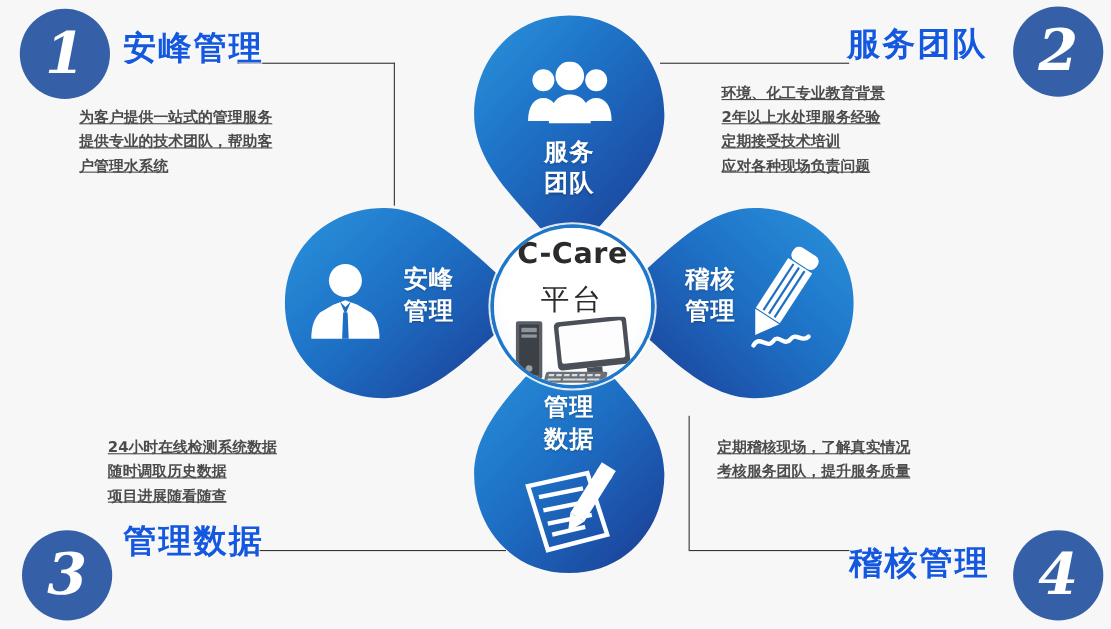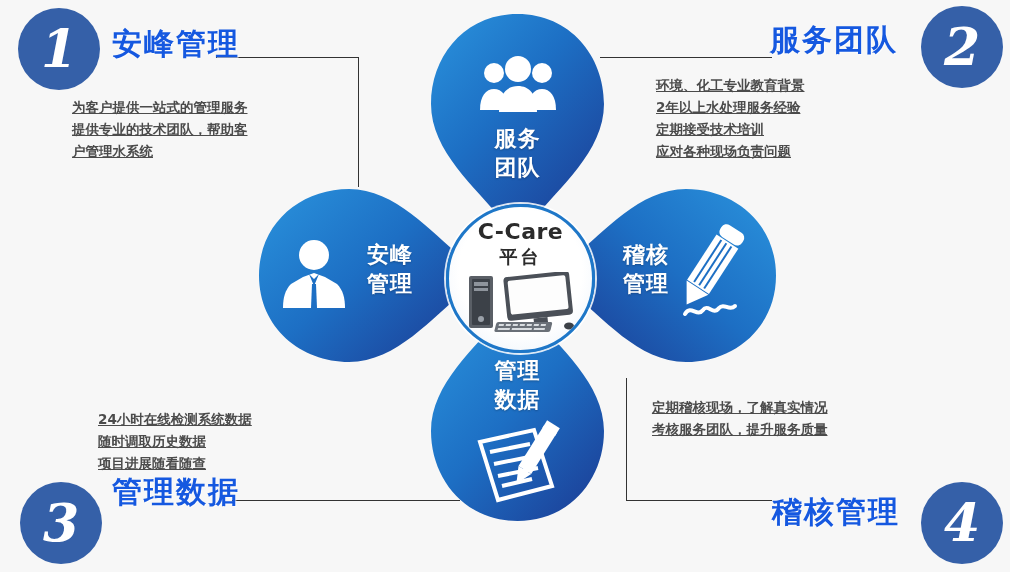--- a/index.html
+++ b/index.html
@@ -59,21 +59,21 @@
     position: absolute;
     color: #4b4b4b;
     font-size: 13.5px;
     line-height: 22px;
     white-space: nowrap;
     font-weight: 600;
     text-decoration: underline;
   }
   #body-1 { left: 72px;  top: 96px; }
   #body-2 { left: 656px; top: 74px; }
-  #body-3 { left: 98px;  top: 396px; margin-top: 12px; }
+  #body-3 { left: 98px;  top: 396px; }
   #body-4 { left: 652px; top: 396px; }
   .sec-body div { display: block; }
 
   
   .conn {
     position: absolute;
     background: #333333;
   }
   .conn.h { height: 1px; }
   .conn.v { width: 1px; }
@@ -151,32 +151,32 @@
     border: 3px solid #1e77c8;
     box-shadow: 0 0 0 2px rgba(255,255,255,0.85);
     display: flex;
     flex-direction: column;
     align-items: center;
     overflow: hidden;
   }
   #hub-title {
     margin-top: 13px;
     color: #2b2b2b;
-    font-size: 22px;
+    font-size: 26px;
     font-weight: 700;
     letter-spacing: 0.5px;
     line-height: 23px;
   }
   #hub-sub {
     color: #2b2b2b;
-    font-size: 18px;
-    font-weight: 700;
+    font-size: 26px;
+    font-weight: 400;
     letter-spacing: 3px;
     line-height: 26px;
-    margin-top: 1px;
+    margin-top: 17px;
   }
   #hub-icon { margin-top: 2px; }
 </style>
 </head>
 <body>
 
 <div id="stage">
 
   <div class="conn h" id="conn1-h"></div>
   <div class="conn v" id="conn1-v"></div>

